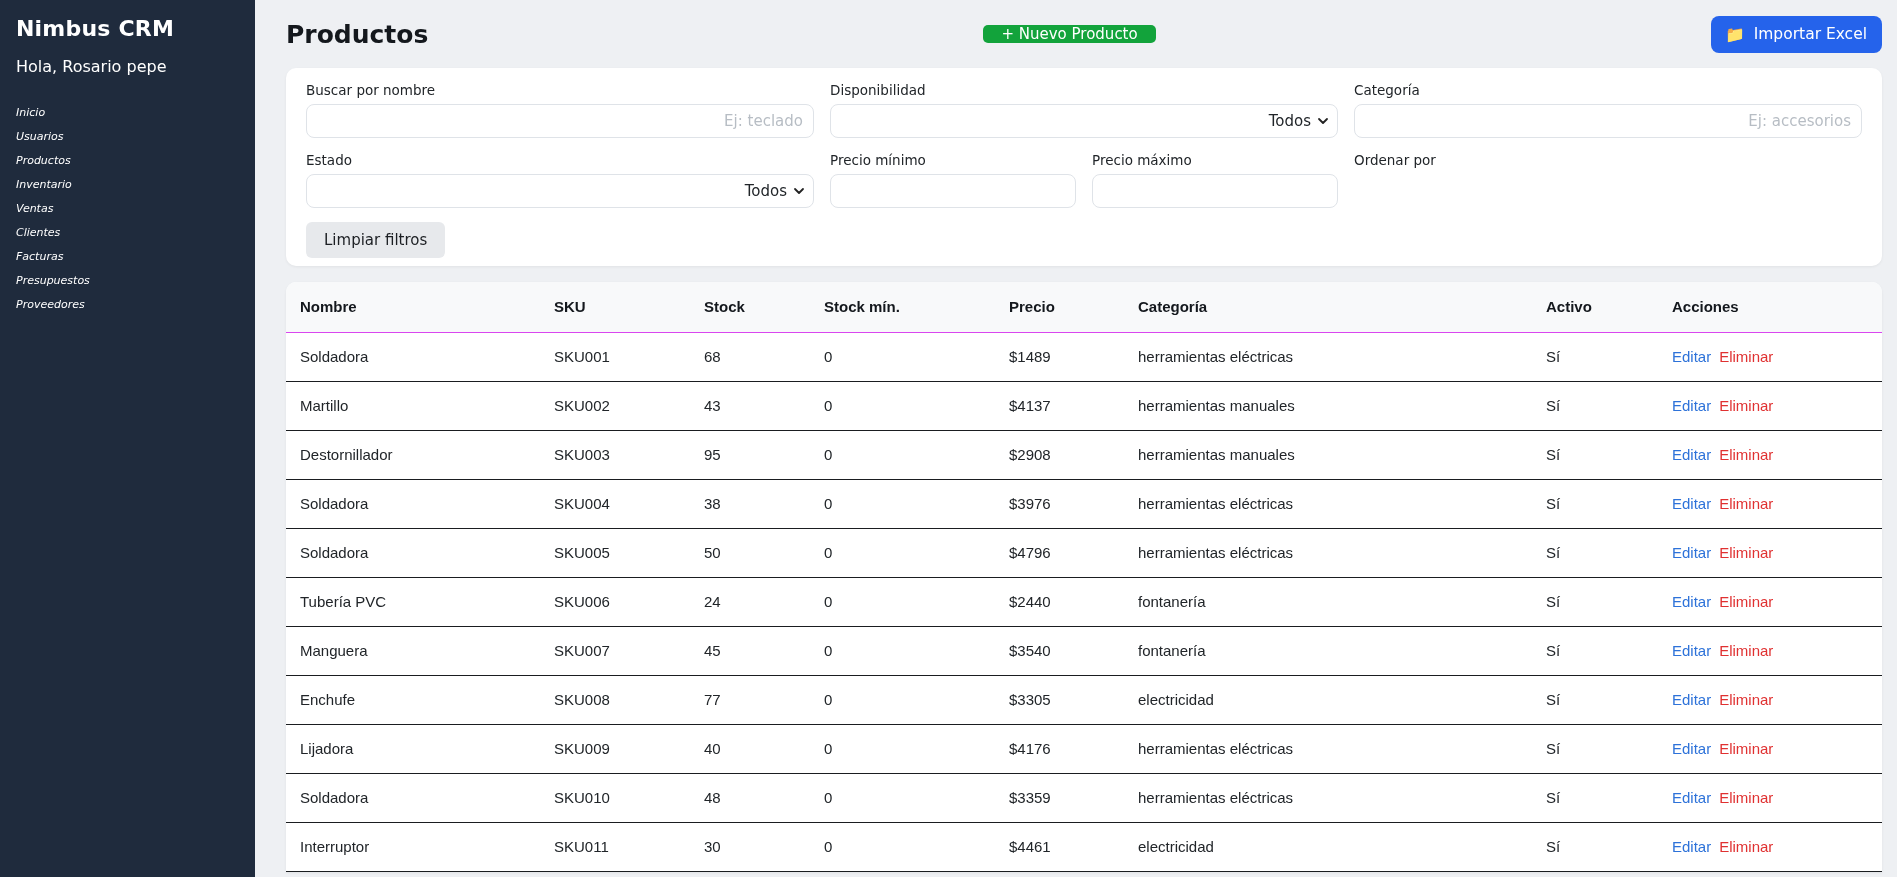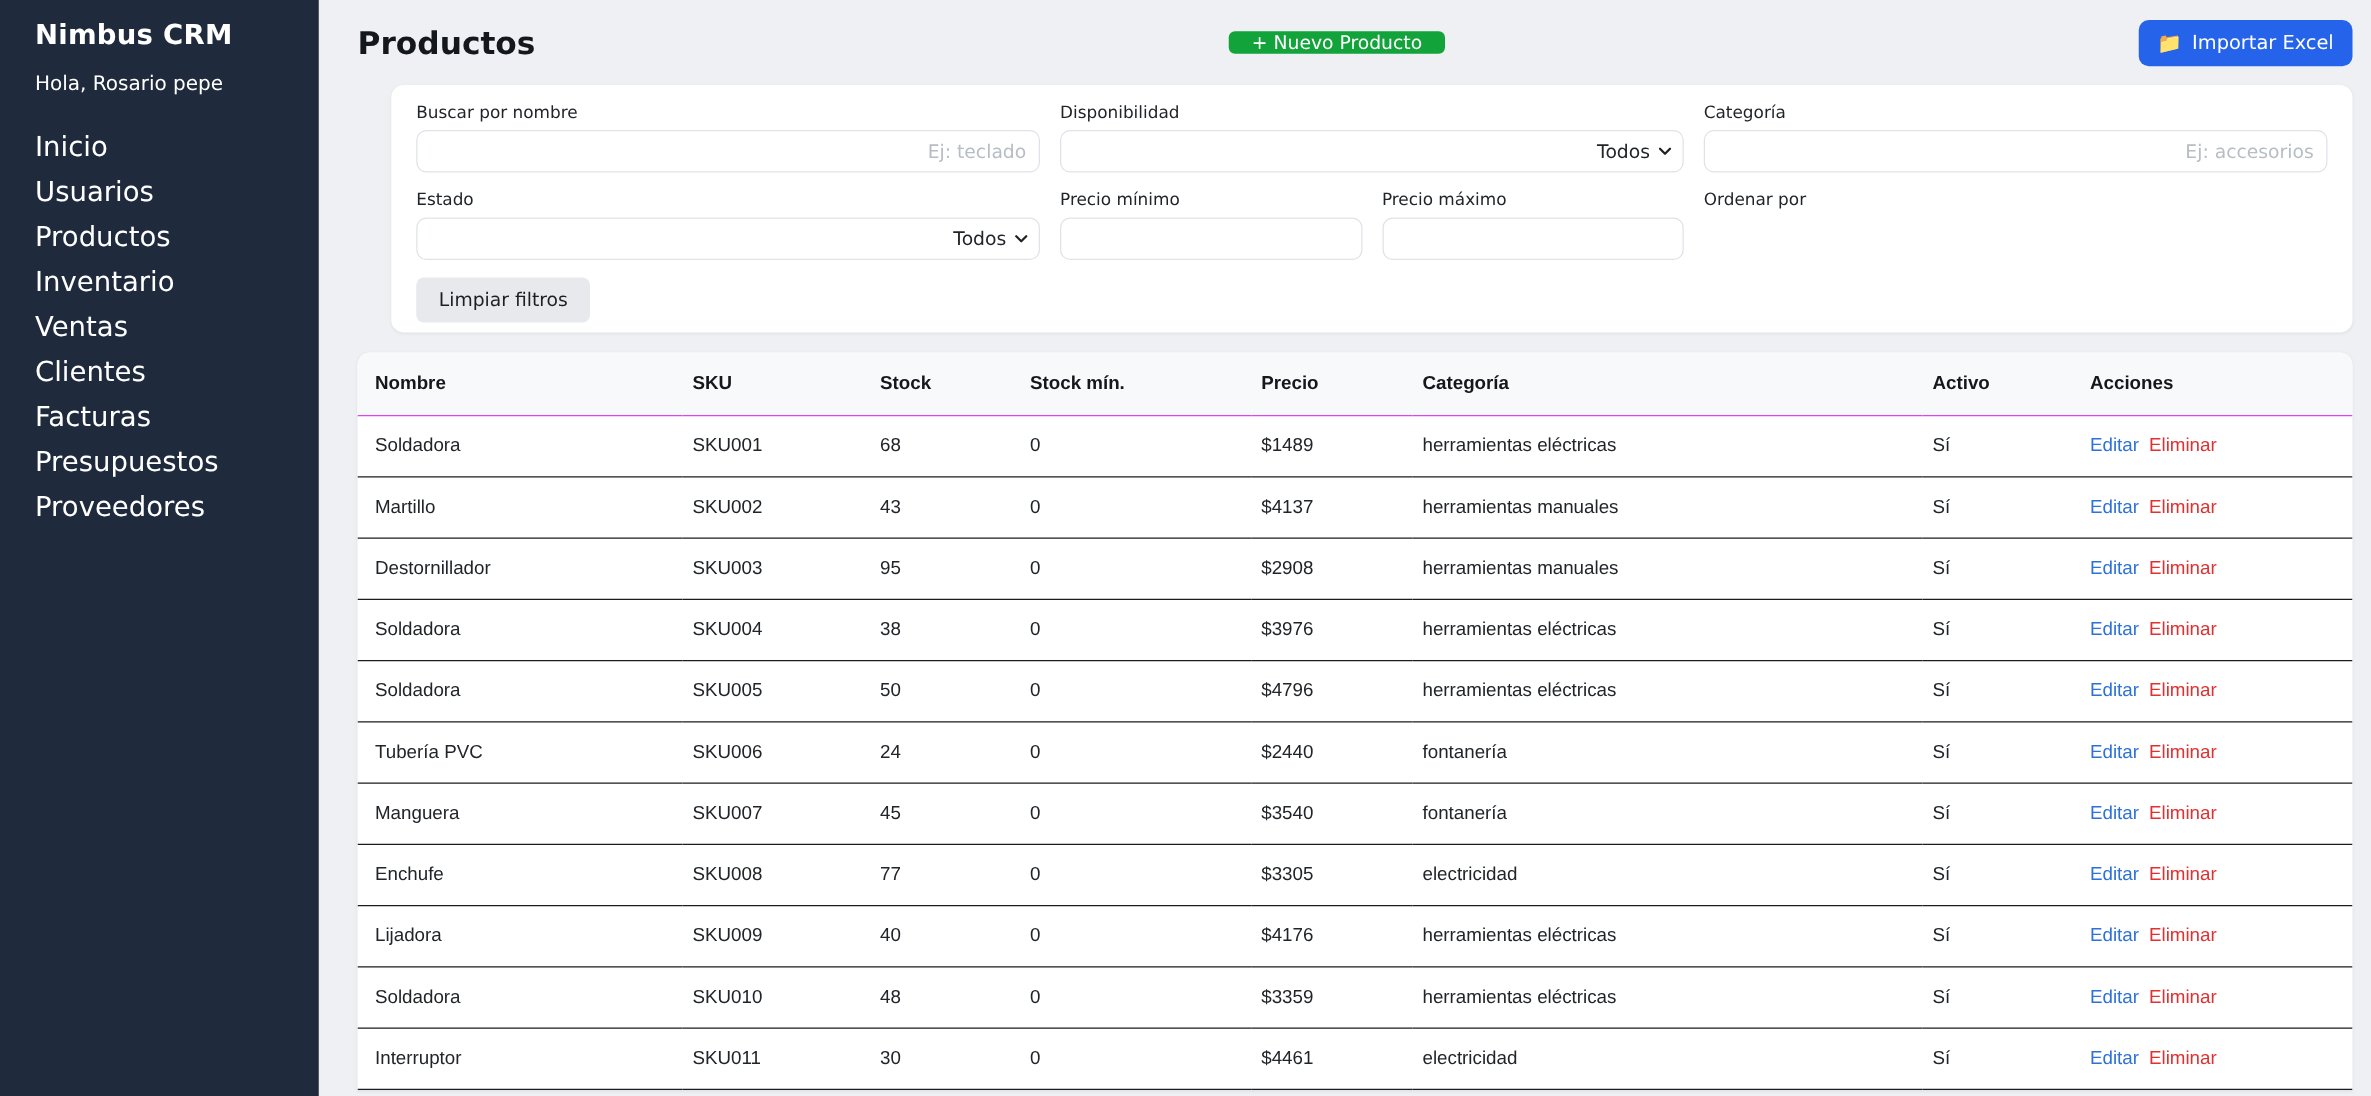--- a/index.html
+++ b/index.html
@@ -5,43 +5,43 @@
   * { margin:0; padding:0; box-sizing:border-box; }
   html,body { width:1897px; height:877px; overflow:hidden; }
   body {
     font-family:"DejaVu Sans","Liberation Sans",sans-serif;
     background:#eef0f3; color:#212529; display:flex;
   }
   
   .sidebar {
     width:255px; min-width:255px; height:100%;
     background:var(--sidebar-bg); color:#ffffff;
-    padding:16px 28px;
+    padding:16px 16px;
   }
   .brand { font-size:22px; font-weight:700; letter-spacing:.2px; }
   .greeting { margin-top:16px; font-size:16px; font-weight:400; }
   .nav { margin-top:30px; }
-  .nav-item { font-size:22px; margin-bottom:11px; cursor:pointer; }
+  .nav-item { font-size:11px; margin-bottom:11px; cursor:pointer;font-style:italic; }
   
   .main { flex:1; padding:12px 15px 0 31px; }
   .header-bar { display:flex; align-items:center; justify-content:space-between; height:44px; }
   .page-title { font-size:25px; font-weight:700; color:#14181d; }
   .btn { border:none; cursor:pointer; font-family:inherit; display:inline-flex; align-items:center; }
   .btn-green {
     background:var(--accent-green); color:#fff; font-size:15px;
     padding:0 18px; border-radius:5px;
   }
   .btn-blue {
     background:var(--accent-blue); color:#fff; font-size:15.5px;
     padding:9px 15px; border-radius:8px; gap:8px;
   }
   .btn-blue .emoji { font-size:16px; }
   
   .card { background:#fff; border-radius:10px; box-shadow:0 1px 3px rgba(0,0,0,.06); }
-  .filters { margin-top:12px; padding:14px 20px 8px;margin-left:27px; }
+  .filters { margin-top:12px; padding:14px 20px 8px; }
   .filter-grid { display:grid; grid-template-columns:repeat(6,1fr); column-gap:16px; row-gap:14px; }
   .span2 { grid-column:span 2; }
   .f-label { display:block; font-size:13.5px; color:#212529; margin-bottom:6px; }
   .f-input, .f-select {
     width:100%; height:34px; border:1px solid #dfe3e8; border-radius:8px;
     padding:0 10px; font-size:15px; font-family:inherit; color:#212529;
     background:#fff; outline:none;text-align:right;
   }
   .f-input::placeholder { color:#b7bdc4; }
   .select-wrap { position:relative; }

